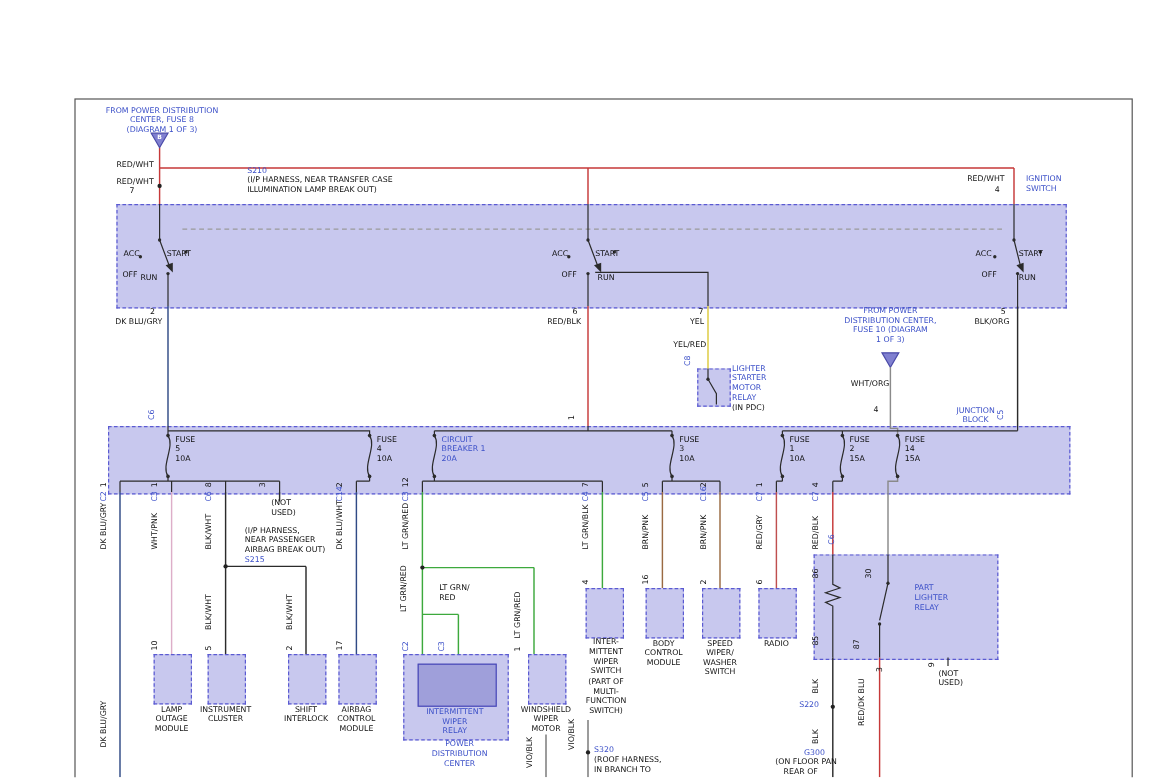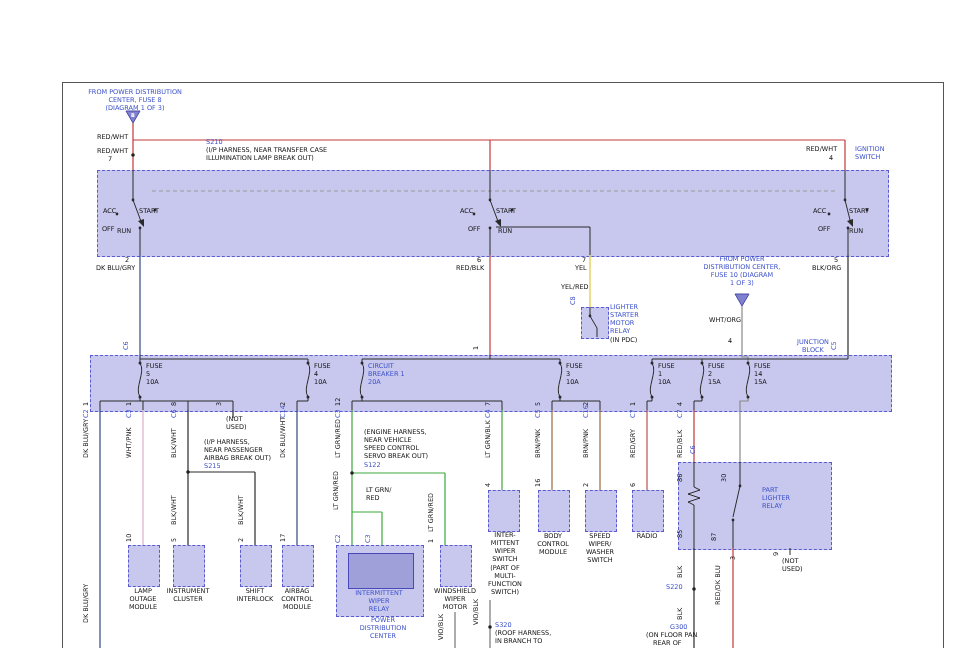--- a/index.html
+++ b/index.html
@@ -308,27 +308,20 @@
     <span class="blk">(I/P HARNESS,</span>
     <span class="blk">NEAR PASSENGER</span>
     <span class="blk">AIRBAG BREAK OUT)</span>
     <span class="b blk">S215</span>
   </div>
   <div class="t v" style="left:178px;top:517px">BLK/WHT</div>
   <div class="t v" style="left:245px;top:517px">BLK/WHT</div>
   <div class="t v" style="left:178px;top:534px">5</div>
   <div class="t v" style="left:245px;top:534px">2</div>
 
-  <div class="t" style="left:364px;top:428px">
-    <span class="blk">(ENGINE HARNESS,</span>
-    <span class="blk">NEAR VEHICLE</span>
-    <span class="blk">SPEED CONTROL</span>
-    <span class="blk">SERVO BREAK OUT)</span>
-    <span class="b blk">S122</span>
-  </div>
   <div class="t v" style="left:340px;top:502px">LT GRN/RED</div>
   <div class="t" style="left:366px;top:486px">
     <span class="blk">LT GRN/</span>
     <span class="blk">RED</span>
   </div>
   <div class="t v" style="left:435px;top:524px">LT GRN/RED</div>
   <div class="t v" style="left:435px;top:535px">1</div>
 
   <div class="t b v" style="left:342px;top:535px">C2</div>
   <div class="t b v" style="left:372px;top:535px">C3</div>

